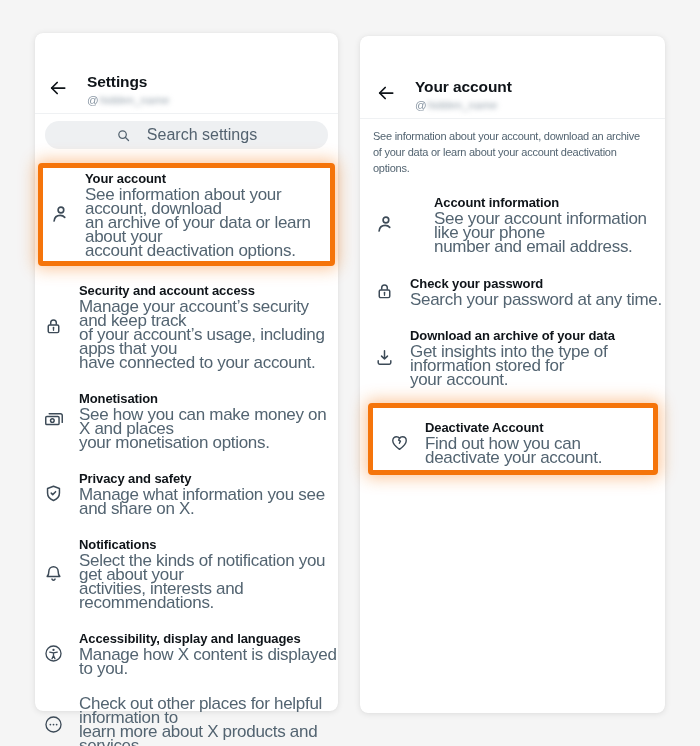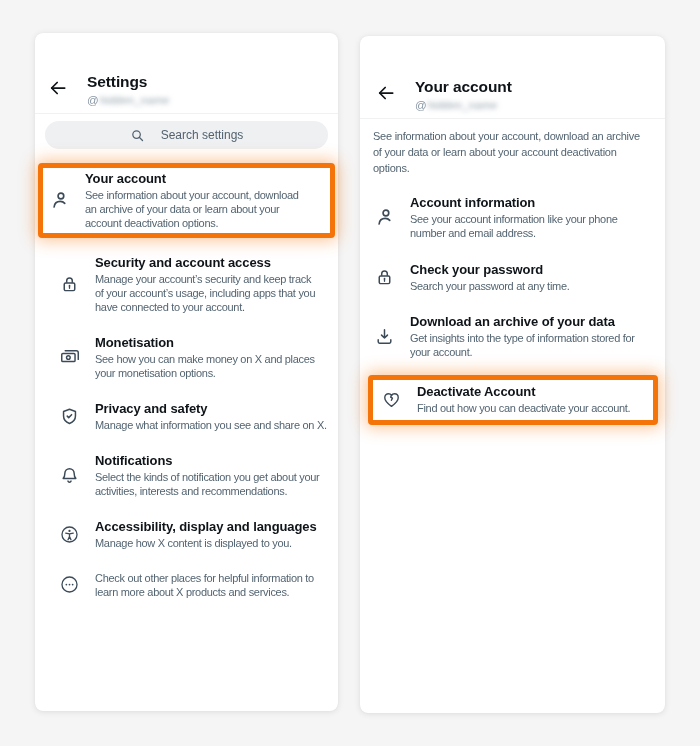--- a/index.html
+++ b/index.html
@@ -31,57 +31,57 @@
   .handle .blurred{filter:blur(2.6px);color:#98a4ae;}
 
   .divider{position:absolute;left:0;right:0;height:1px;background:#eff1f3;}
   .card.left .divider{top:80px;}
   .card.right .divider{top:82px;}
 
   .search-pill{
     position:absolute;left:10px;right:10px;top:88px;height:28px;
     background:#eef0f2;border-radius:14px;
     display:flex;align-items:center;justify-content:center;gap:16px;
-    color:#53626f;font-size:12px;cursor:pointer;
+    color:#53626f;font-size:16px;cursor:pointer;
   }
 
   .intro{
     position:absolute;left:13px;right:6px;top:92px;
     font-size:11px;line-height:16px;letter-spacing:-.25px;color:#536471;
     white-space:pre-line;
   }
 
   .items{position:absolute;left:0;right:0;}
   .card.left .items{top:128px;}
   .card.right .items{top:158px;}
 
-  .item{display:flex;align-items:center;padding-left:24px;cursor:pointer;}
+  .item{display:flex;align-items:center;padding-left:8px;cursor:pointer;}
   .card.left .item{margin-bottom:20px;}
   .card.right .item{padding-left:14px;}
 
   .icon{
     width:36px;flex:0 0 36px;display:flex;align-items:center;justify-content:flex-start;
     color:#3c4a57;
   }
   .txt{flex:1;min-width:0;}
   .label{font-size:13px;font-weight:700;line-height:17px;letter-spacing:-.1px;color:#0f1419;}
-  .desc{font-size:11px;line-height:14px;letter-spacing:-.3px;color:#536471;white-space:pre-line;margin-top:1px;}
+  .desc{font-size:17px;line-height:14px;letter-spacing:-.3px;color:#536471;white-space:pre-line;margin-top:1px;}
 
   .hl-box{
     border:5px solid #f5740a;border-radius:4px;
     box-shadow:0 0 16px 3px rgba(245,122,18,.42);
     background:#fff;
   }
   .card.left .hl-box{margin:2px 3px 16px 3px;padding:2px 0 3px 0;}
   .card.left .hl-box .item{margin-bottom:0;padding-left:6px;}
   .card.right .hl-box{margin:8px 7px 0 8px;padding:3px 0 5px 0;}
-  .card.right .hl-box .item{padding-left:8px;}
+  .card.right .hl-box .item{padding-left:16px;margin-top:8px;}
 
   
-  .ritem-0{margin-bottom:21px;}
+  .ritem-0{margin-bottom:21px;gap:24px;}
   .ritem-1{margin-bottom:20px;}
   .ritem-2{margin-bottom:16px;}
 
   svg{display:block;}
 </style>
 </head>
 <body>
 
 <div class="card left">
 

